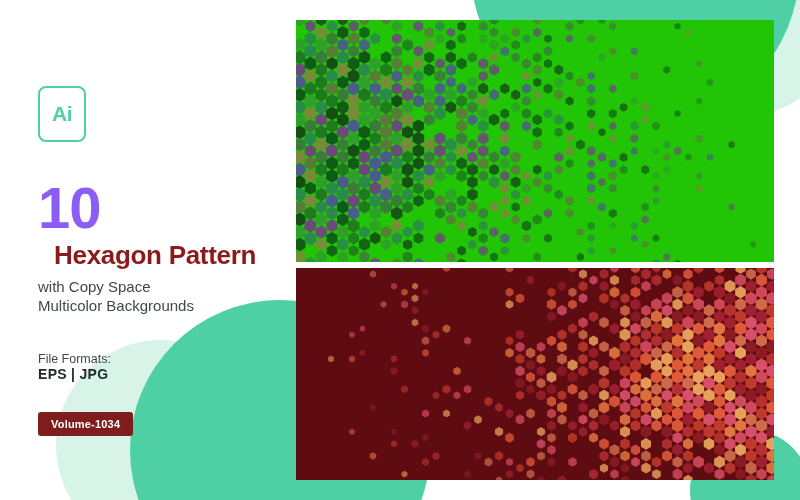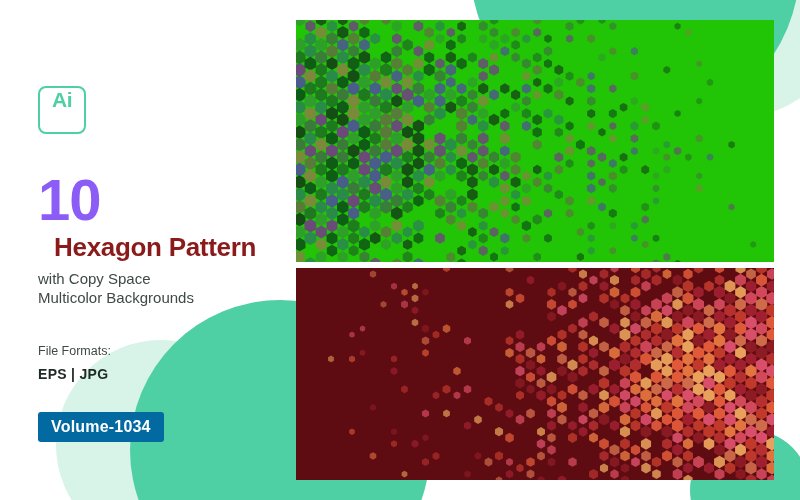--- a/index.html
+++ b/index.html
@@ -46,24 +46,24 @@
     background: #4ecfa4;
   }
 
   
   .left-col {
     position: absolute;
     left: 38px; top: 86px;
     width: 250px;
   }
   .ai-badge {
-    width: 48px; height: 48px;
+    width: 48px; height: 56px;
     border: 2px solid #4ecfa4;
     border-radius: 8px;
-    display: flex; justify-content: center;
+    display: flex; align-items: center; justify-content: center;
     color: #4ecfa4;
     font-size: 21px;
     font-weight: bold;
     letter-spacing: -0.5px;
     margin-bottom: 38px;
   }
   .big-number {
     font-size: 58px;
     font-weight: bold;
     color: #8b5cf6;
@@ -88,29 +88,28 @@
   }
   .formats-label {
     font-size: 12.5px;
     color: #3f4a44;
     margin-top: 36px;
   }
   .formats-value {
     font-size: 14px;
     font-weight: bold;
     color: #1f2a25;
-    margin-top: 8px;
     letter-spacing: 0.3px;
   }
   .volume-badge {
     display: inline-block;
     margin-top: 30px;
-    background: #0369a1;
+    background: #7f1d1d;
     color: #ffffff;
-    font-size: 16px;
+    font-size: 11px;
     font-weight: bold;
     padding: 6px 13px;
     border-radius: 3px;
     letter-spacing: 0.2px;
   }
 
   
   .panel {
     position: absolute;
     overflow: hidden;

